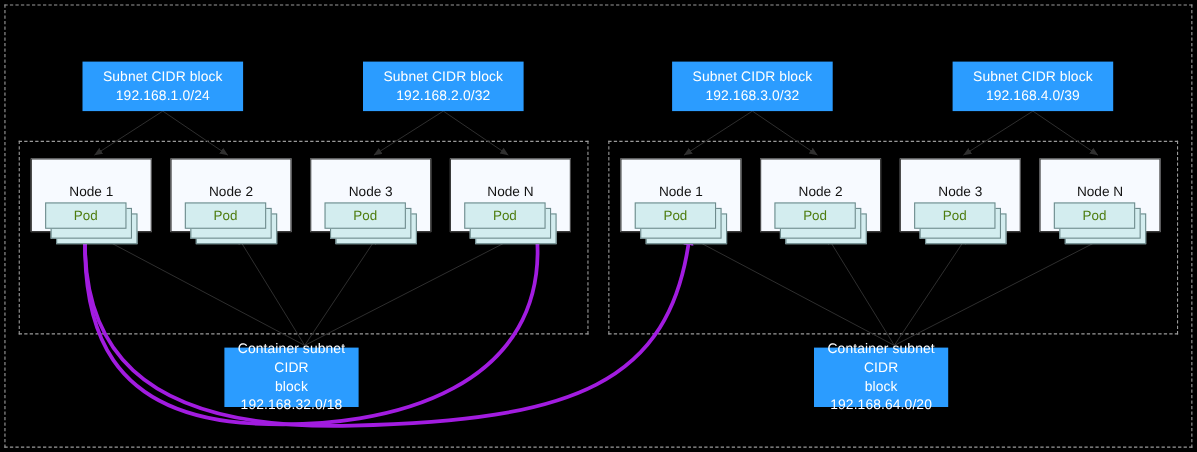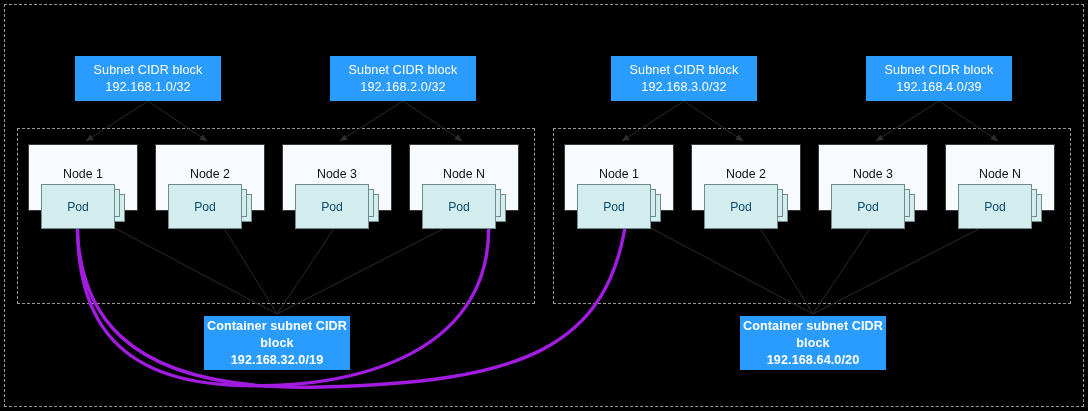--- a/index.html
+++ b/index.html
@@ -44,21 +44,21 @@
     line-height: 17px;
     text-align: center;
     letter-spacing: 0.1px;
   }
   .subnet-card { width: 146px; height: 45px; top: 56px; }
   #subnet-0 { left: 75px; }
   #subnet-1 { left: 330px; }
   #subnet-2 { left: 611px; }
   #subnet-3 { left: 866px; }
 
-  .container-card { width: 146px; height: 54px; top: 316px; font-weight: bold; }
+  .container-card { width: 122px; height: 54px; top: 316px; }
   #container-0 { left: 204px; }
   #container-1 { left: 740px; }
 
   
   .node-box {
     position: absolute;
     width: 110px;
     height: 67px;
     top: 144px;
     background: #F7FAFF;
@@ -79,23 +79,23 @@
     margin: 3px auto 0 auto;
   }
   .pod-card {
     position: absolute;
     background: #D3EDEF;
     border: 1px solid #6e8b8d;
   }
   .pod-back2 { left: 10px; top: 10px; width: 74px; height: 28px; }
   .pod-back1 { left: 5px;  top: 5px;  width: 74px; height: 28px; }
   .pod-front {
-    left: 0px; top: 0px; width: 74px; height: 45px;
+    left: 0px; top: 0px; width: 74px; height: 24px;
     display: flex; align-items: center; justify-content: center;
-    font-size: 12.2px; color: #0c4a6e;
+    font-size: 12.2px; color: #4d7c0f;
   }
 
   #nodeL0 { left: 28px; }
   #nodeL1 { left: 155px; }
   #nodeL2 { left: 282px; }
   #nodeL3 { left: 409px; }
   #nodeR0 { left: 564px; }
   #nodeR1 { left: 691px; }
   #nodeR2 { left: 818px; }
   #nodeR3 { left: 945px; }
@@ -147,39 +147,39 @@
     <g stroke="#A21CE0" stroke-width="3.4" fill="none" stroke-linecap="round" marker-end="url(#ahPurple)">
 
       <path d="M78,200 C72,300 100,378 230,385 C360,392 500,350 488,212"></path>
 
       <path d="M78,200 C70,310 120,392 320,387 C520,382 610,350 627,214"></path>
     </g>
   </svg>
 
   <div class="cidr-card subnet-card" id="subnet-0">
     <div>Subnet CIDR block</div>
-    <div>192.168.1.0/32</div>
+    <div>192.168.1.0/24</div>
   </div>
   <div class="cidr-card subnet-card" id="subnet-1">
     <div>Subnet CIDR block</div>
     <div>192.168.2.0/32</div>
   </div>
   <div class="cidr-card subnet-card" id="subnet-2">
     <div>Subnet CIDR block</div>
     <div>192.168.3.0/32</div>
   </div>
   <div class="cidr-card subnet-card" id="subnet-3">
     <div>Subnet CIDR block</div>
     <div>192.168.4.0/39</div>
   </div>
 
   <div class="cidr-card container-card" id="container-0">
     <div>Container subnet CIDR</div>
     <div>block</div>
-    <div>192.168.32.0/19</div>
+    <div>192.168.32.0/18</div>
   </div>
   <div class="cidr-card container-card" id="container-1">
     <div>Container subnet CIDR</div>
     <div>block</div>
     <div>192.168.64.0/20</div>
   </div>
 
   <div class="node-box" id="nodeL0">
     <div class="node-title">Node 1</div>
     <div class="pod-stack">

